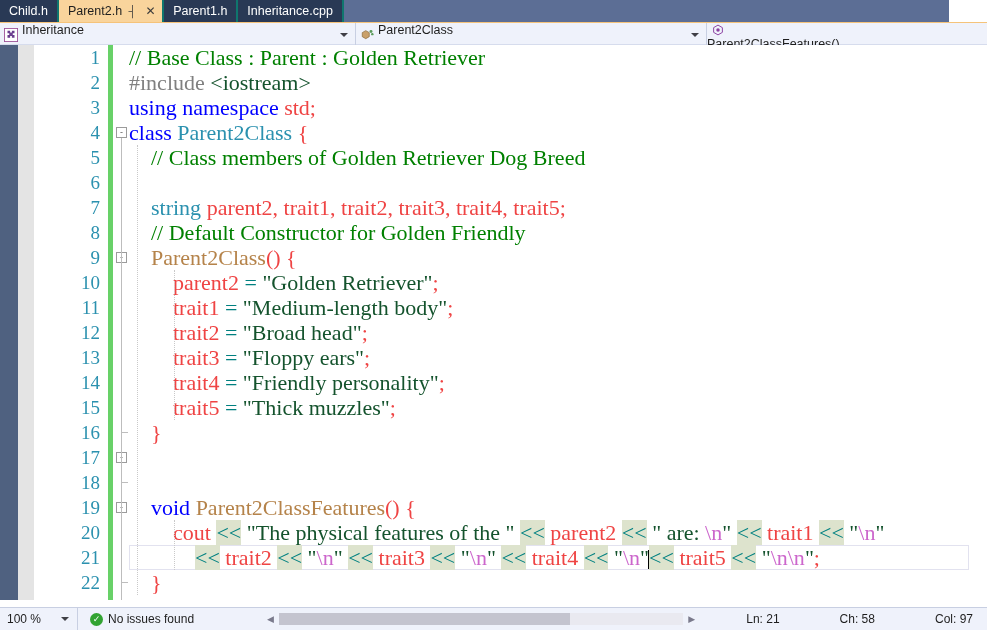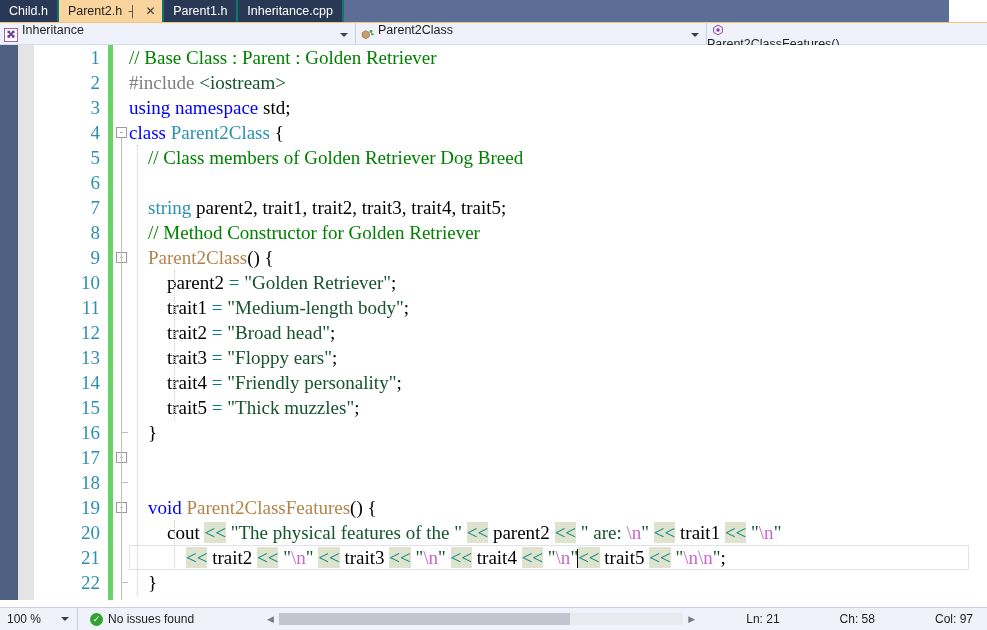--- a/index.html
+++ b/index.html
@@ -118,21 +118,21 @@
     position: absolute; left: 34px; width: 74px;
     text-align: right; padding-right: 8px;
     color: #2b91af;
     font-family: "Liberation Serif", serif;
     font-size: 19px;
     line-height: 25px;
   }
   .code {
     position: absolute; left: 129px; right: 0;
     font-family: "Liberation Serif", serif;
-    font-size: 19px;
+    font-size: 22px;
     line-height: 25px;
     white-space: pre;
     color: #000000;
   }
 
   
   .curline-box {
     position:absolute; left:129px; top:0; width:840px; height:25px;
     border:1px solid #e2e2ef;
     pointer-events:none;
@@ -158,21 +158,21 @@
 
   
   .c-comment  { color:#008000; }
   .c-pre      { color:#808080; }
   .c-str      { color:#14532d; }
   .c-kw       { color:#0000ff;margin-top:42px; }
   .c-type     { color:#2b91af; }
   .c-usertype { color:#b5834a; }
   .c-op       { color:#008080; }
   .c-esc      { color:#cc66cc; }
-  .c-plain    { color:#000000; }
+  .c-plain    { color:#ef4444; }
   .hl-ref     { background:#dde3cd; }
 
   
   .caret-bar {
     display:inline-block; width:0; border-left:2px solid #000;
     height:19px; vertical-align:-4px; margin:0 -1px;
   }
 
   
   .statusbar {
@@ -284,21 +284,21 @@
     <div class="changebar"></div>
     <div class="outline-col"></div>
     <div class="code-area" id="code-area">
         <div class="line"><span class="lnum">1</span><span class="code"><span class="c-comment">// Base Class : Parent : Golden Retriever</span></span></div>
         <div class="line"><span class="lnum">2</span><span class="code"><span class="c-pre">#include </span><span class="c-str">&lt;iostream&gt;</span></span></div>
         <div class="line"><span class="lnum">3</span><span class="code"><span class="c-kw">using namespace </span><span class="c-plain">std;</span></span></div>
         <div class="line"><span class="lnum">4</span><span class="code"><span class="c-kw">class </span><span class="c-type">Parent2Class</span><span class="c-plain"> {</span></span></div>
         <div class="line"><span class="lnum">5</span><span class="code">    <span class="c-comment">// Class members of Golden Retriever Dog Breed</span></span></div>
         <div class="line"><span class="lnum">6</span></div>
         <div class="line"><span class="lnum">7</span><span class="code">    <span class="c-type">string</span><span class="c-plain"> parent2, trait1, trait2, trait3, trait4, trait5;</span></span></div>
-        <div class="line"><span class="lnum">8</span><span class="code">    <span class="c-comment">// Method Constructor for Golden Retriever</span></span></div>
+        <div class="line"><span class="lnum">8</span><span class="code">    <span class="c-comment">// Default Constructor for Golden Friendly</span></span></div>
         <div class="line"><span class="lnum">9</span><span class="code">    <span class="c-usertype">Parent2Class</span><span class="c-plain">() {</span></span></div>
         <div class="line"><span class="lnum">10</span><span class="code">        <span class="c-plain">parent2 </span><span class="c-op">=</span><span class="c-plain"> </span><span class="c-str">"Golden Retriever"</span><span class="c-plain">;</span></span></div>
         <div class="line"><span class="lnum">11</span><span class="code">        <span class="c-plain">trait1 </span><span class="c-op">=</span><span class="c-plain"> </span><span class="c-str">"Medium-length body"</span><span class="c-plain">;</span></span></div>
         <div class="line"><span class="lnum">12</span><span class="code">        <span class="c-plain">trait2 </span><span class="c-op">=</span><span class="c-plain"> </span><span class="c-str">"Broad head"</span><span class="c-plain">;</span></span></div>
         <div class="line"><span class="lnum">13</span><span class="code">        <span class="c-plain">trait3 </span><span class="c-op">=</span><span class="c-plain"> </span><span class="c-str">"Floppy ears"</span><span class="c-plain">;</span></span></div>
         <div class="line"><span class="lnum">14</span><span class="code">        <span class="c-plain">trait4 </span><span class="c-op">=</span><span class="c-plain"> </span><span class="c-str">"Friendly personality"</span><span class="c-plain">;</span></span></div>
         <div class="line"><span class="lnum">15</span><span class="code">        <span class="c-plain">trait5 </span><span class="c-op">=</span><span class="c-plain"> </span><span class="c-str">"Thick muzzles"</span><span class="c-plain">;</span></span></div>
         <div class="line"><span class="lnum">16</span><span class="code">    <span class="c-plain">}</span></span></div>
         <div class="line"><span class="lnum">17</span></div>
         <div class="line"><span class="lnum">18</span></div>

